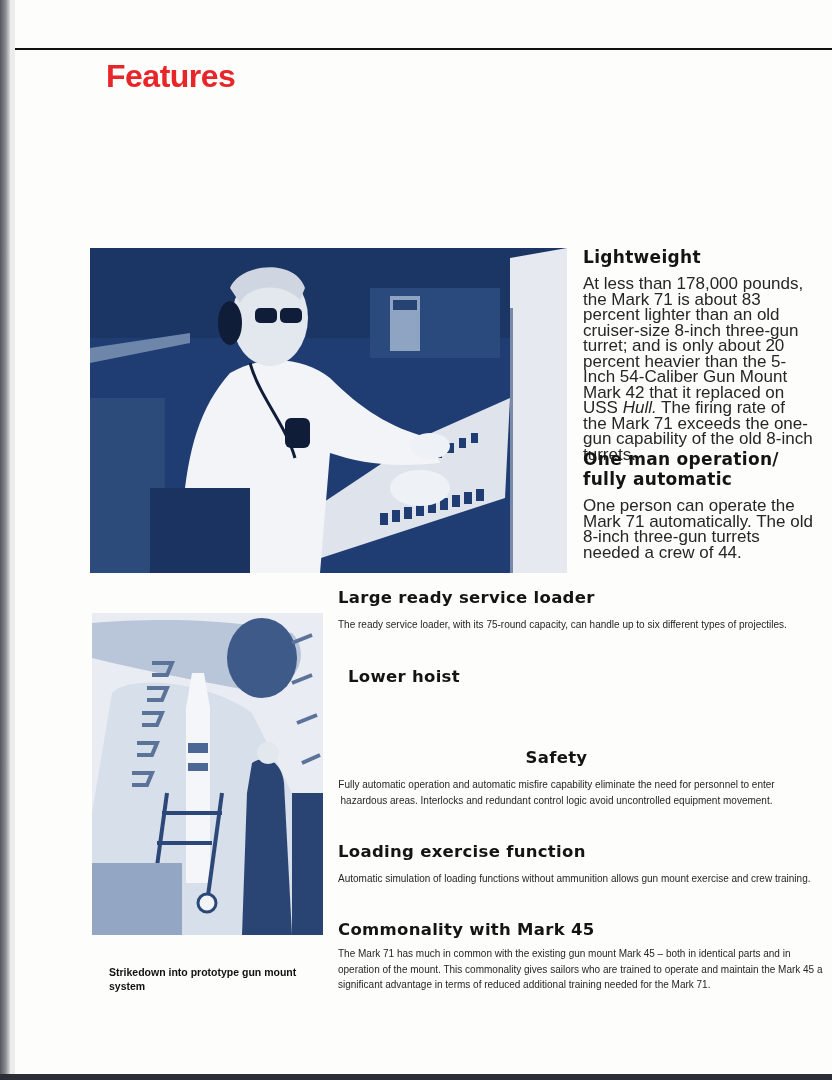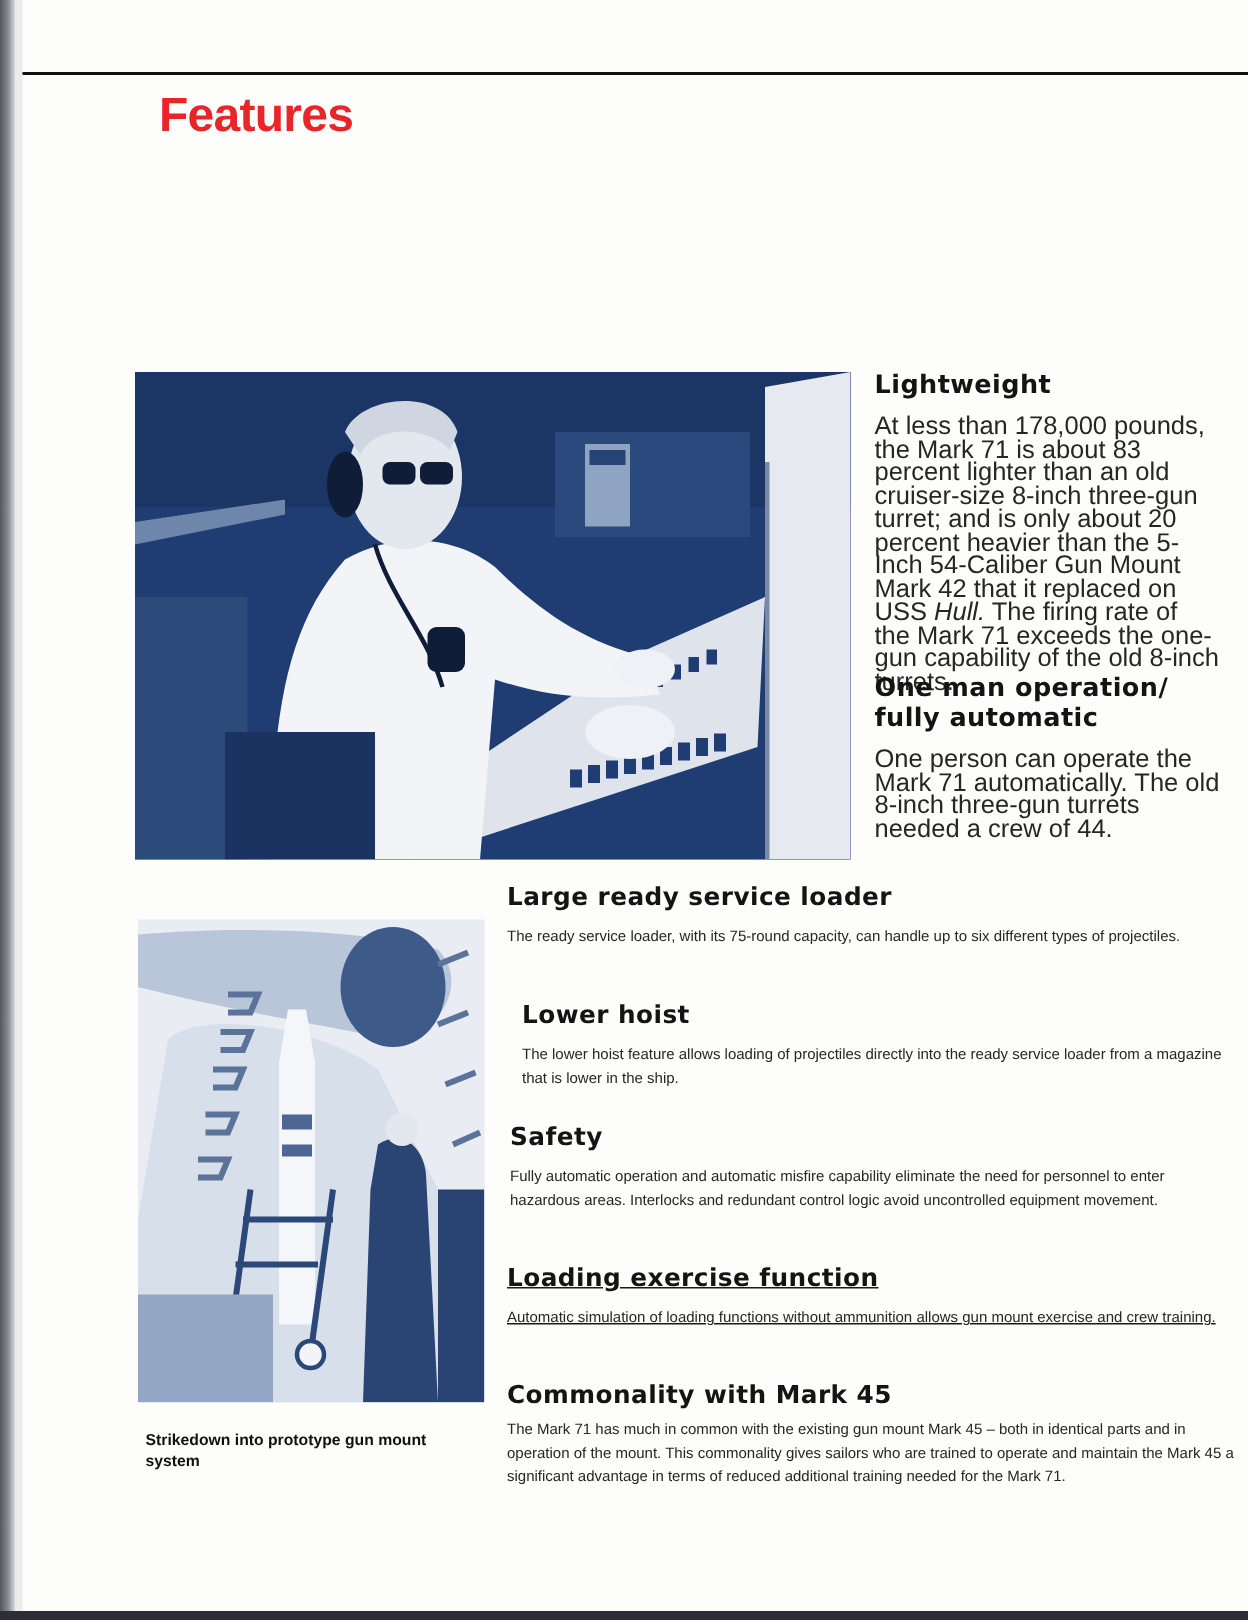--- a/index.html
+++ b/index.html
@@ -22,41 +22,41 @@
       font-size: 32px; letter-spacing: -0.5px; color: #e8262a;
     }
     .photo {
       position: absolute; overflow: hidden;
       background: #1f3d72;
     }
     .photo svg { display: block; width: 100%; height: 100%; }
     #photo-operator { left: 90px; top: 248px; width: 477px; height: 325px; }
     #photo-strikedown { left: 92px; top: 613px; width: 231px; height: 322px; background: #e9edf3; }
     .caption {
-      position: absolute; left: 93px; top: 949px; width: 225px; margin: 4px;
+      position: absolute; left: 93px; top: 949px; width: 225px; margin: 16px;
       font-size: 10.5px; font-weight: bold; line-height: 14px; color: #111;
     }
     .feature { position: absolute; }
     .feature h2 {
       margin: 0; font-family: "DejaVu Sans", sans-serif; font-weight: bold;
       font-size: 16.5px; letter-spacing: 0.3px; color: #141414; line-height: 20px;
     }
     .feature p {
       margin: 0; font-family: "Liberation Sans", sans-serif;
       font-size: 10px; line-height: 15.6px; color: #262626;
     }
     .feature .mt { margin-top: 9px; }
     .narrow h2 { font-size: 17px; line-height: 20px; }
     .narrow p { font-size: 17px; line-height: 15.5px; }
     #f-lightweight { left: 583px; top: 247px; width: 230px; }
     #f-one-man { left: 583px; top: 449px; width: 232px; }
     #f-loader { left: 338px; top: 588px; width: 470px; }
     #f-hoist { left: 348px; top: 667px; width: 470px; }
-    #f-safety { left: 340px; top: 748px; width: 475px; }
-    #f-loading { left: 338px; top: 842px; width: 475px; text-decoration: underline; }
+    #f-safety { left: 319px; top: 748px; width: 475px; text-align: center; }
+    #f-loading { left: 338px; top: 842px; width: 475px; }
     #f-common { left: 338px; top: 920px; width: 485px; }
     .feature p.tight { margin-top: 6px; }
     em.ship { font-style: italic; }
   </style>
 </head>
 <body>
 
 <div class="binding-edge"></div>
 <div class="binding-edge2"></div>
 <div class="top-rule"></div>
@@ -151,21 +151,20 @@
   <p class="mt">One person can operate the Mark 71 automatically. The old 8-inch three-gun turrets needed a crew of 44.</p>
 </section>
 
 <section class="feature" id="f-loader">
   <h2>Large ready service loader</h2>
   <p class="mt">The ready service loader, with its 75-round capacity, can handle up to six different types of projectiles.</p>
 </section>
 
 <section class="feature" id="f-hoist">
   <h2>Lower hoist</h2>
-  <p class="mt">The lower hoist feature allows loading of projectiles directly into the ready service loader from a magazine that is lower in the ship.</p>
 </section>
 
 <section class="feature" id="f-safety">
   <h2>Safety</h2>
   <p class="mt">Fully automatic operation and automatic misfire capability eliminate the need for personnel to enter hazardous areas. Interlocks and redundant control logic avoid uncontrolled equipment movement.</p>
 </section>
 
 <section class="feature" id="f-loading">
   <h2>Loading exercise function</h2>
   <p class="mt">Automatic simulation of loading functions without ammunition allows gun mount exercise and crew training.</p>

